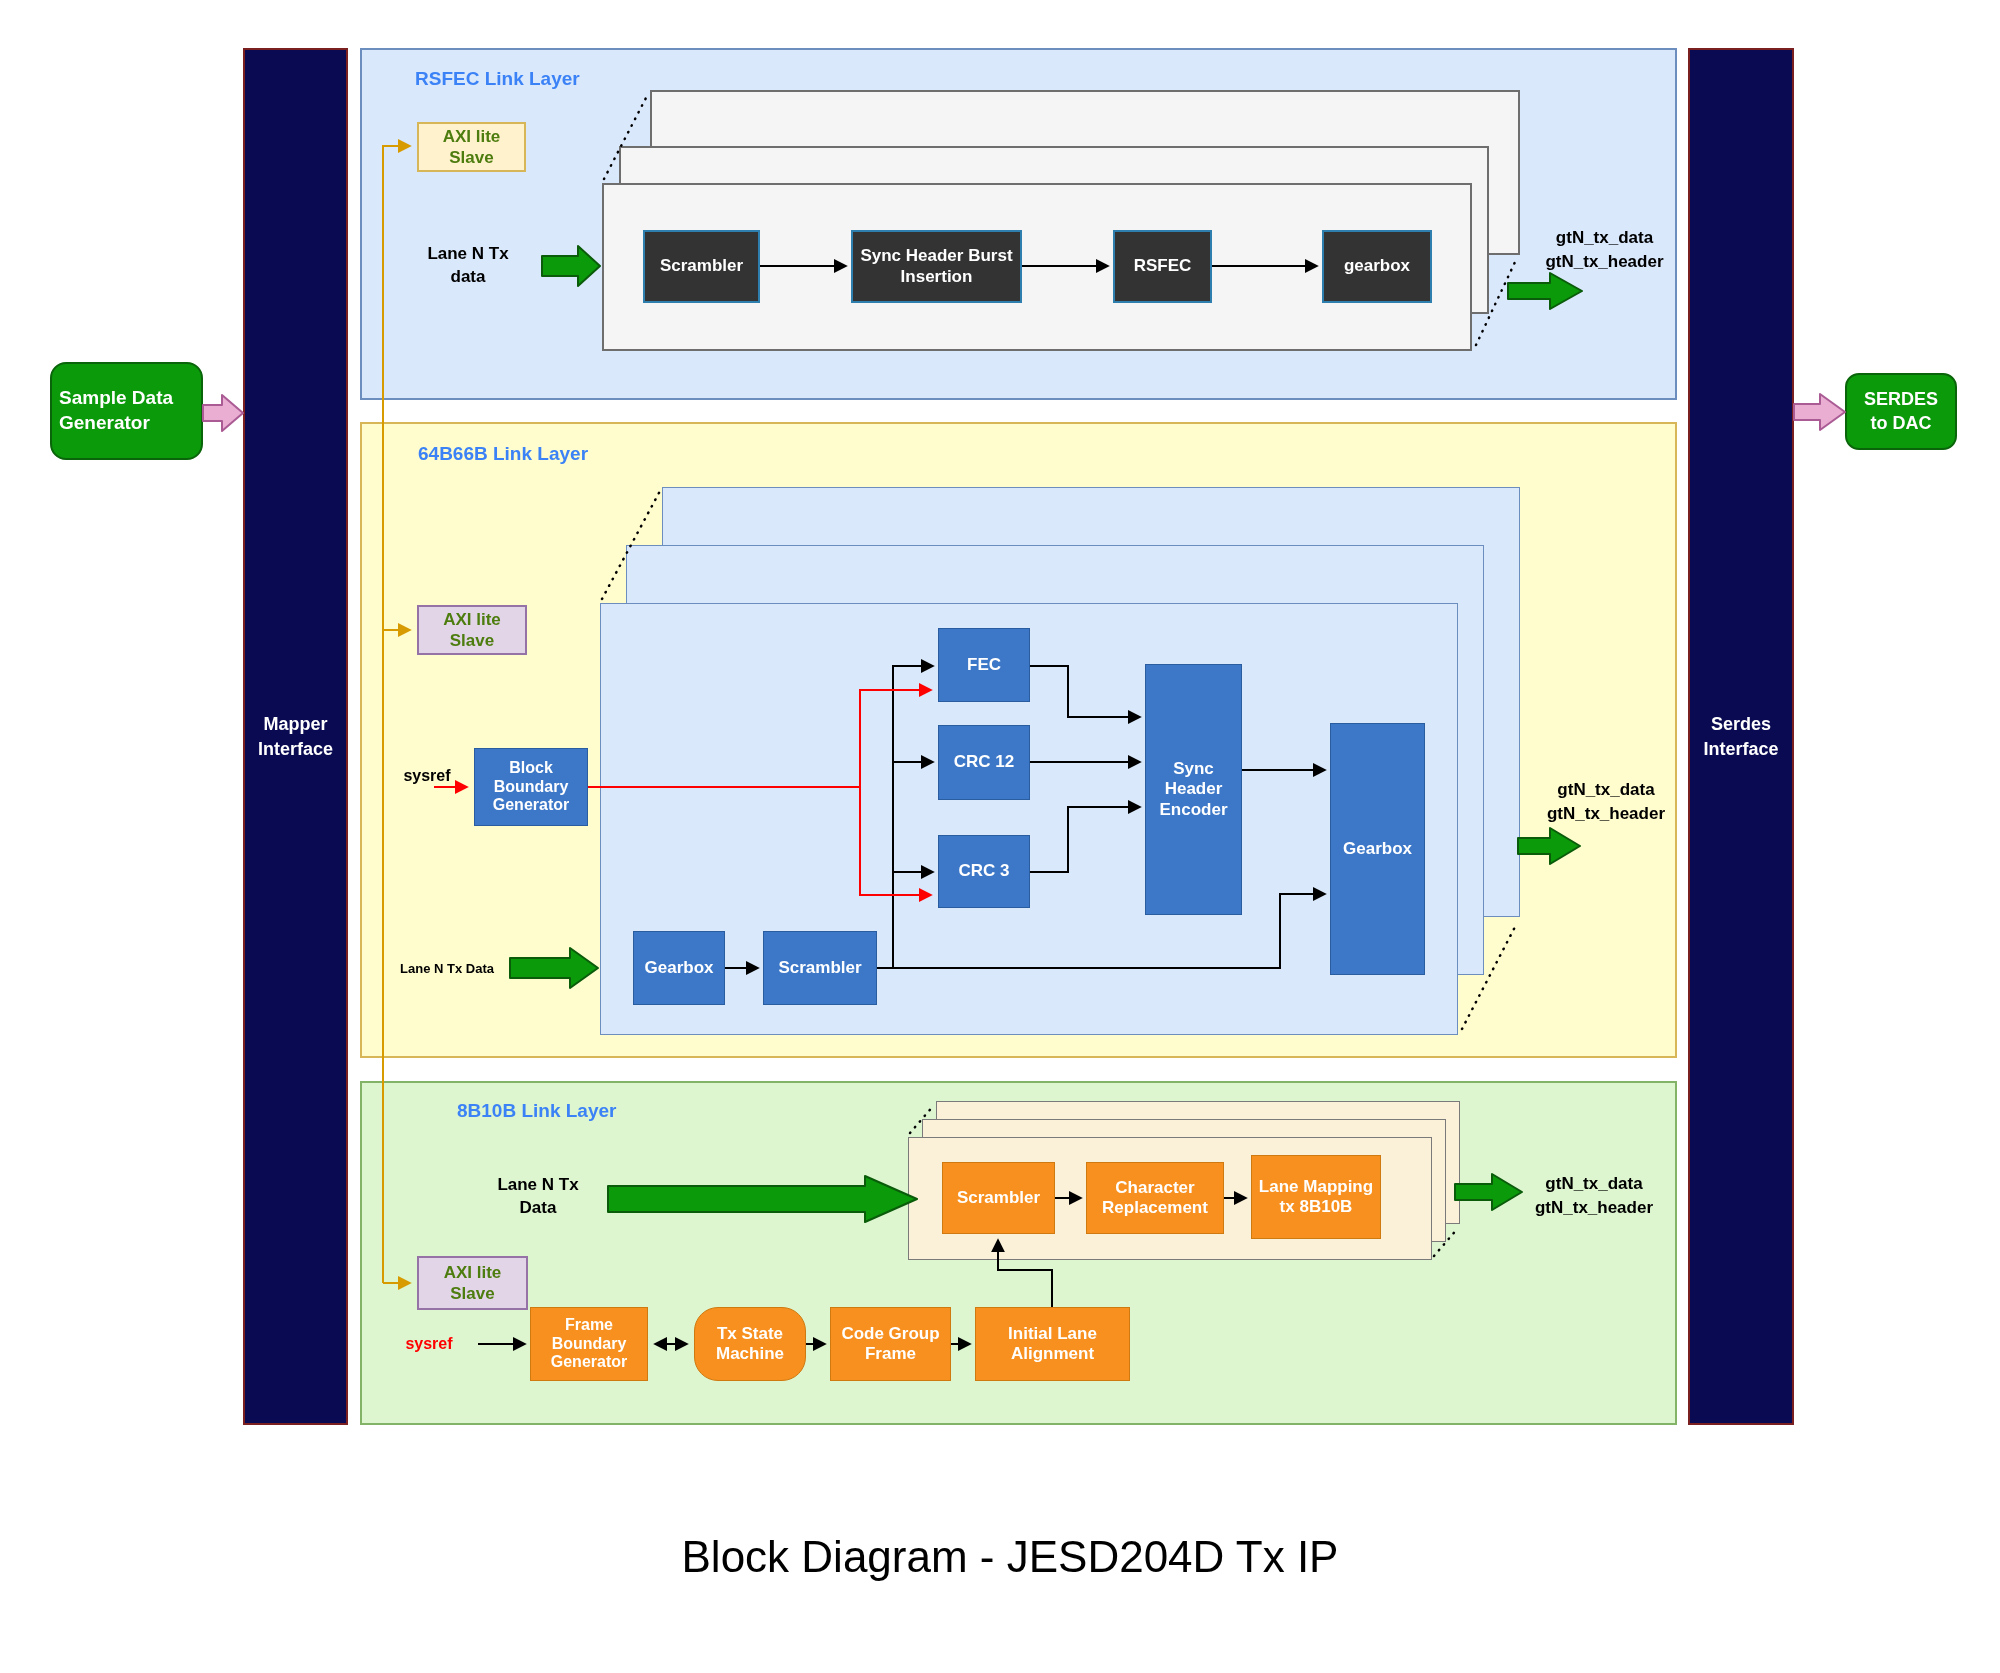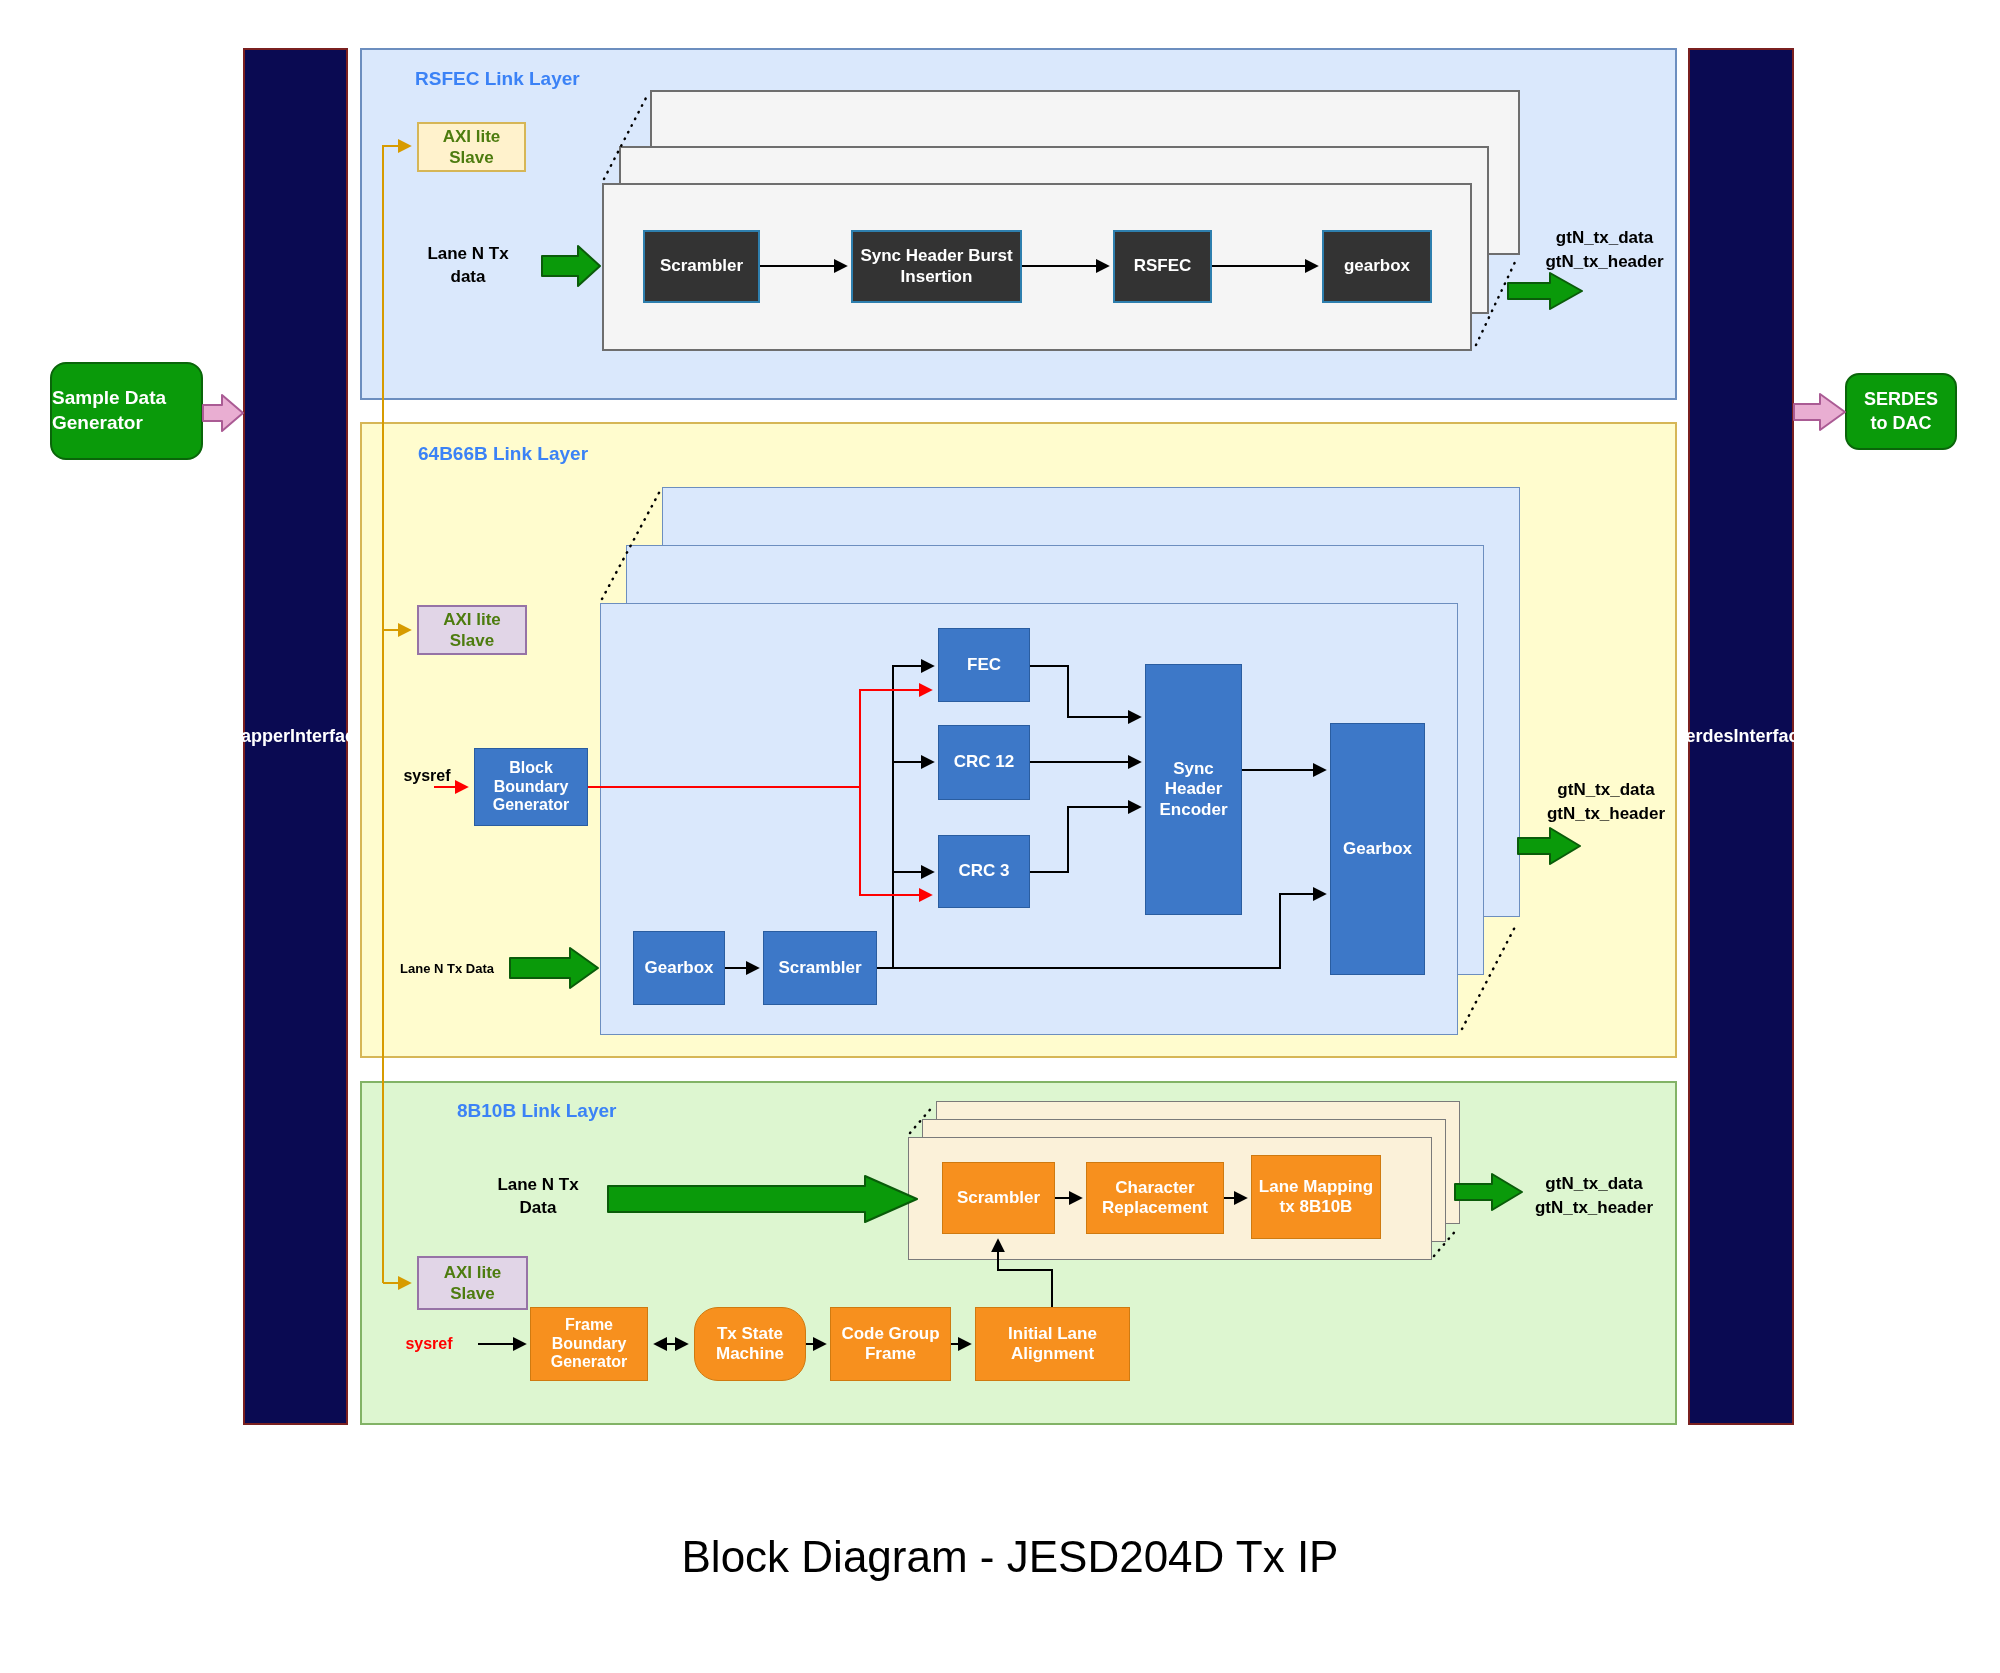--- a/index.html
+++ b/index.html
@@ -18,34 +18,34 @@
        text-align:center;font-weight:bold;color:#fff;line-height:1.18;padding:2px;}
   .dark{background:var(--dark-box);border:2px solid #2e7fae;font-size:17px;}
   .blue{background:var(--blue-box);border:1.5px solid #2a5da0;font-size:17px;}
   .orange{background:var(--orange-box);border:1.5px solid #cf7a10;font-size:17px;}
   .axi{position:absolute;box-sizing:border-box;border-radius:0;display:flex;flex-direction:column;
        align-items:center;justify-content:center;font-weight:bold;font-size:17px;color:#4d7c0f;line-height:1.25;}
   .axi-y{background:var(--axi-yellow);border:2px solid #d6b656;}
   .axi-p{background:var(--axi-purple);border:2px solid #9673a6;}
   .lbl{position:absolute;font-weight:bold;color:#000;text-align:center;line-height:1.35;}
   .bar{position:absolute;box-sizing:border-box;background:var(--navy);border:2px solid #7a2020;
-       display:flex;flex-direction:row;align-items:center;justify-content:center;
+       display:flex;flex-direction:column;align-items:center;justify-content:center;
        color:#fff;font-weight:bold;font-size:18px;line-height:1.35;}
   .iobox{position:absolute;box-sizing:border-box;background:var(--green-shape);border:2.5px solid #0a650a;
          border-radius:16px;display:flex;flex-direction:column;align-items:center;justify-content:center;
          color:#fff;font-weight:bold;font-size:19px;line-height:1.3;}
   .title{position:absolute;font-size:44px;color:#000;text-align:center;font-weight:normal;}
   svg.overlay{position:absolute;left:0;top:0;pointer-events:none;}
 </style>
 </head>
 <body>
 
 <div id="stage">
 
-  <div class="iobox" style="left:50px;top:362px;width:153px;height:98px;">
+  <div class="iobox" style="left:50px;top:362px;width:153px;height:98px;padding-left:7px;">
     <span>Sample Data Generator</span>
   </div>
 
   <div class="bar" style="left:243px;top:48px;width:105px;height:1377px;">
     <span>Mapper</span>
     <span>Interface</span>
   </div>
 
   <div class="bar" style="left:1688px;top:48px;width:106px;height:1377px;">
     <span>Serdes</span>

